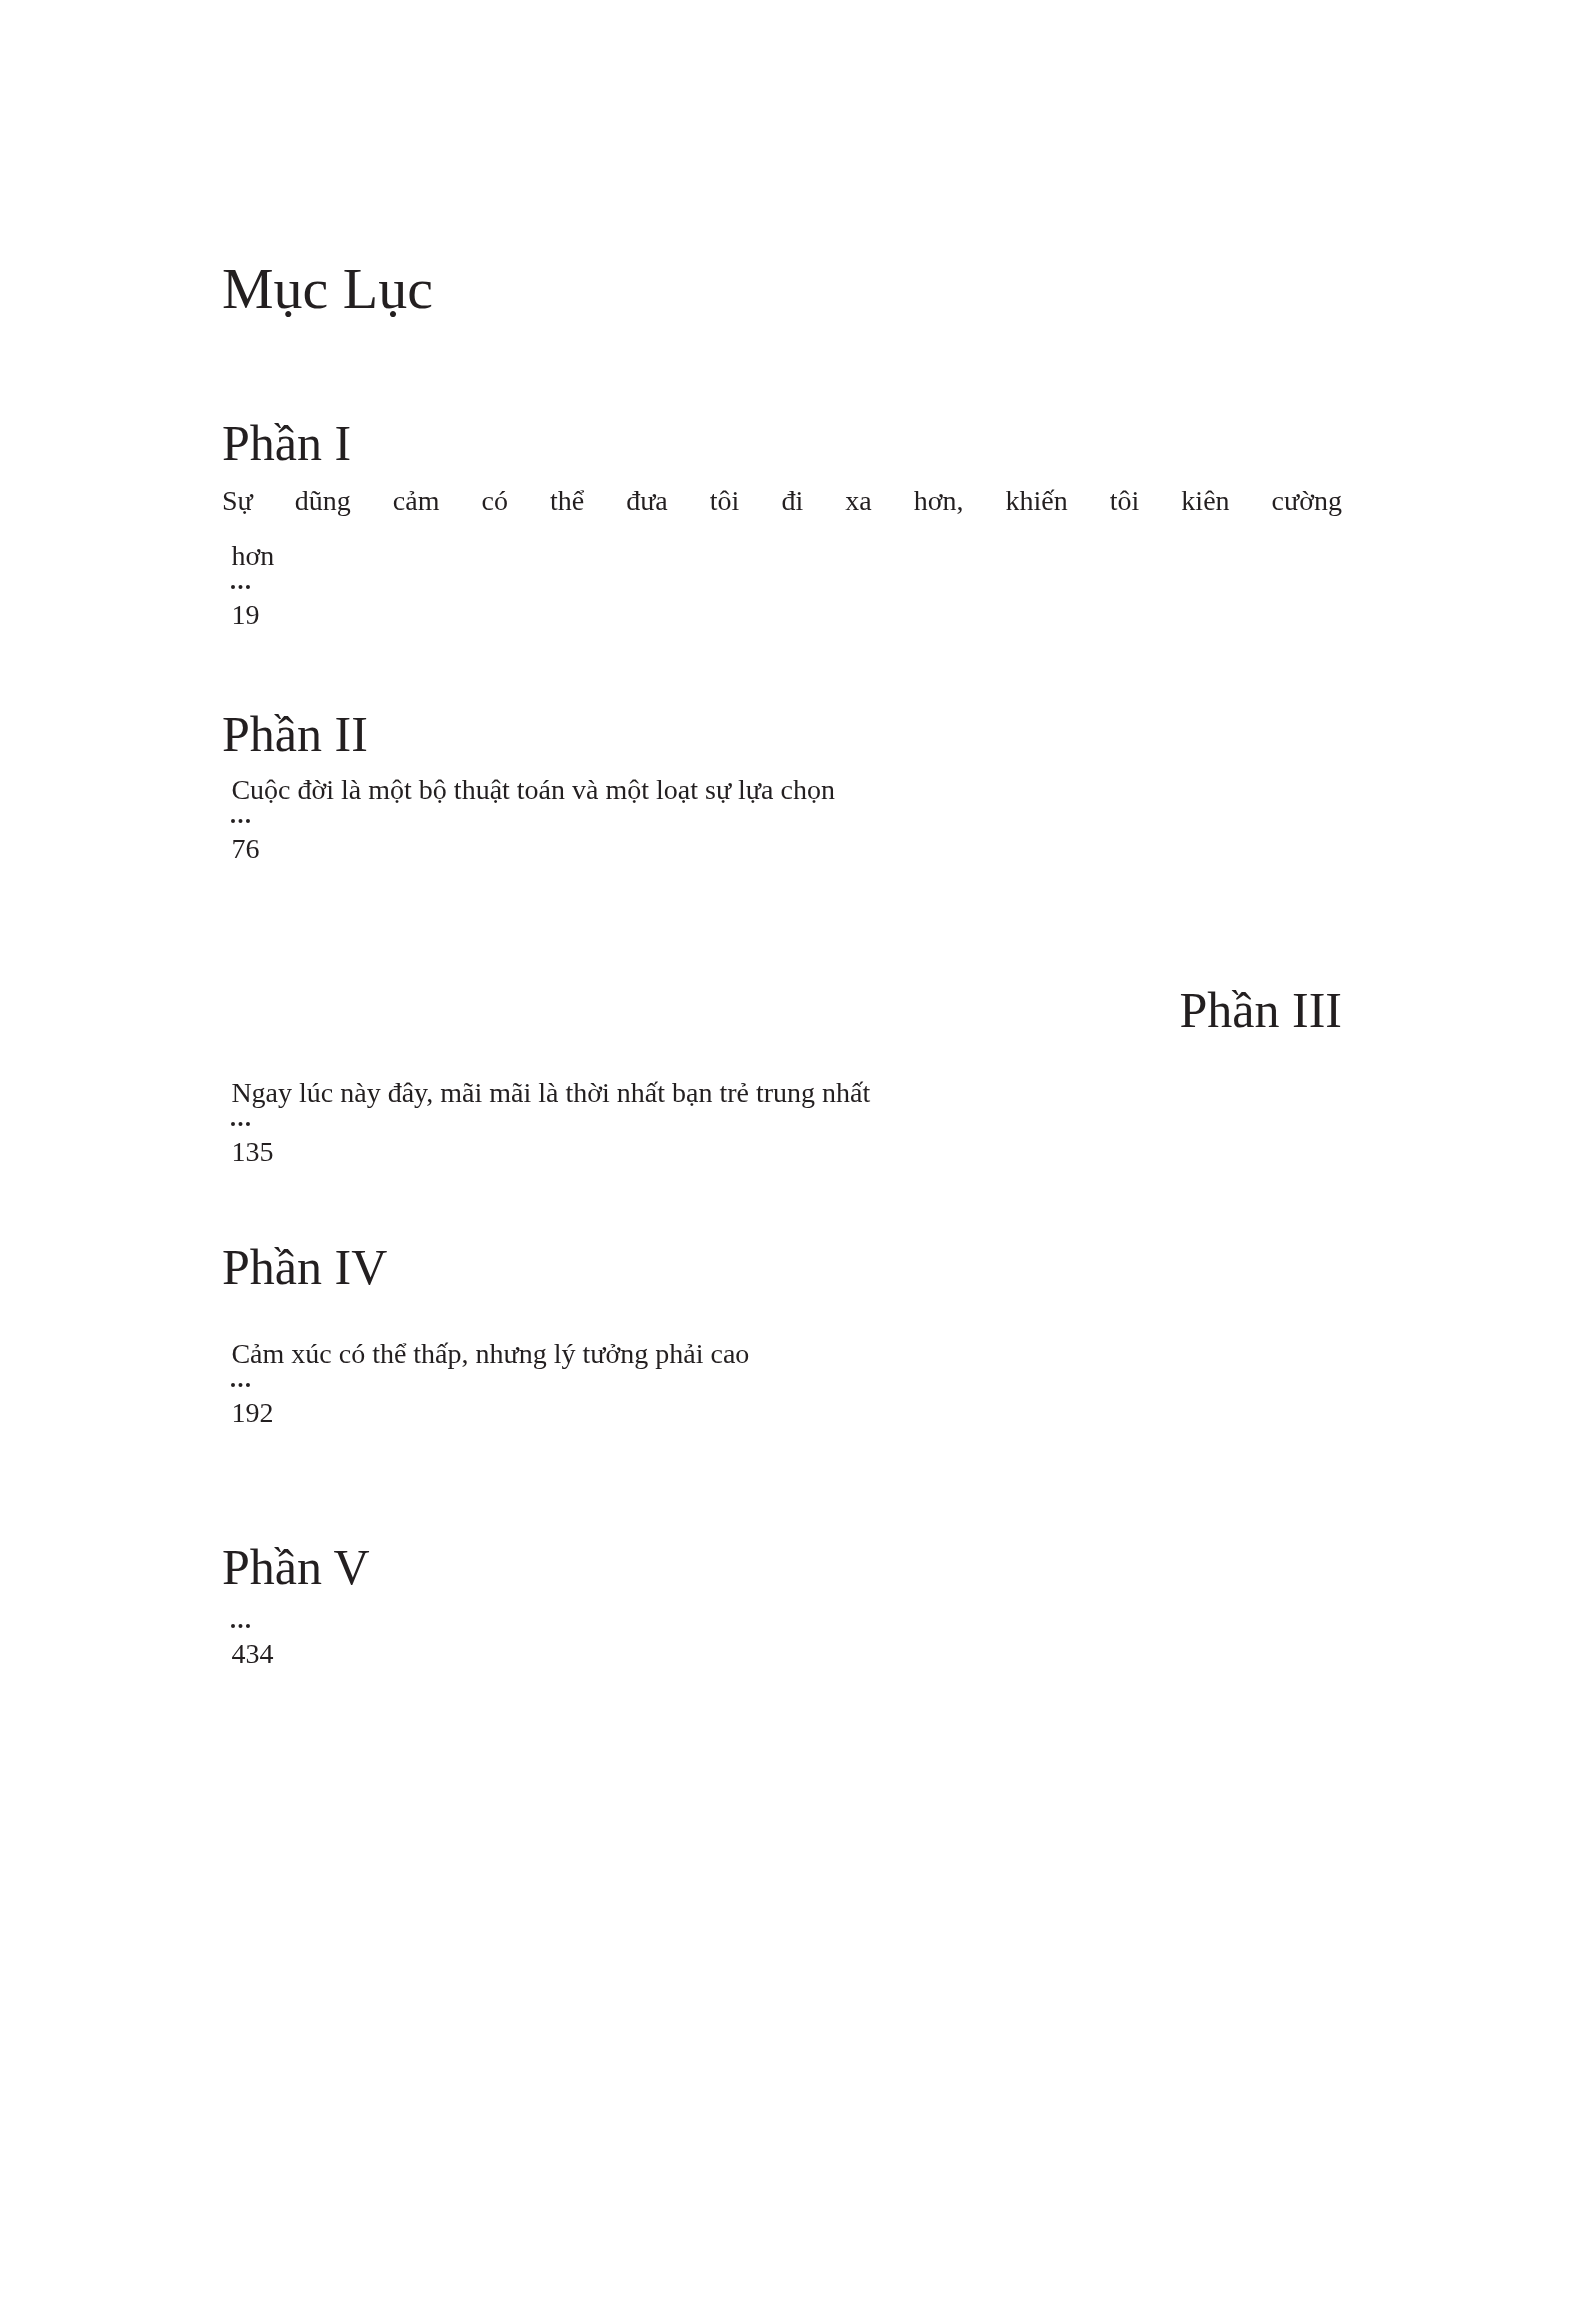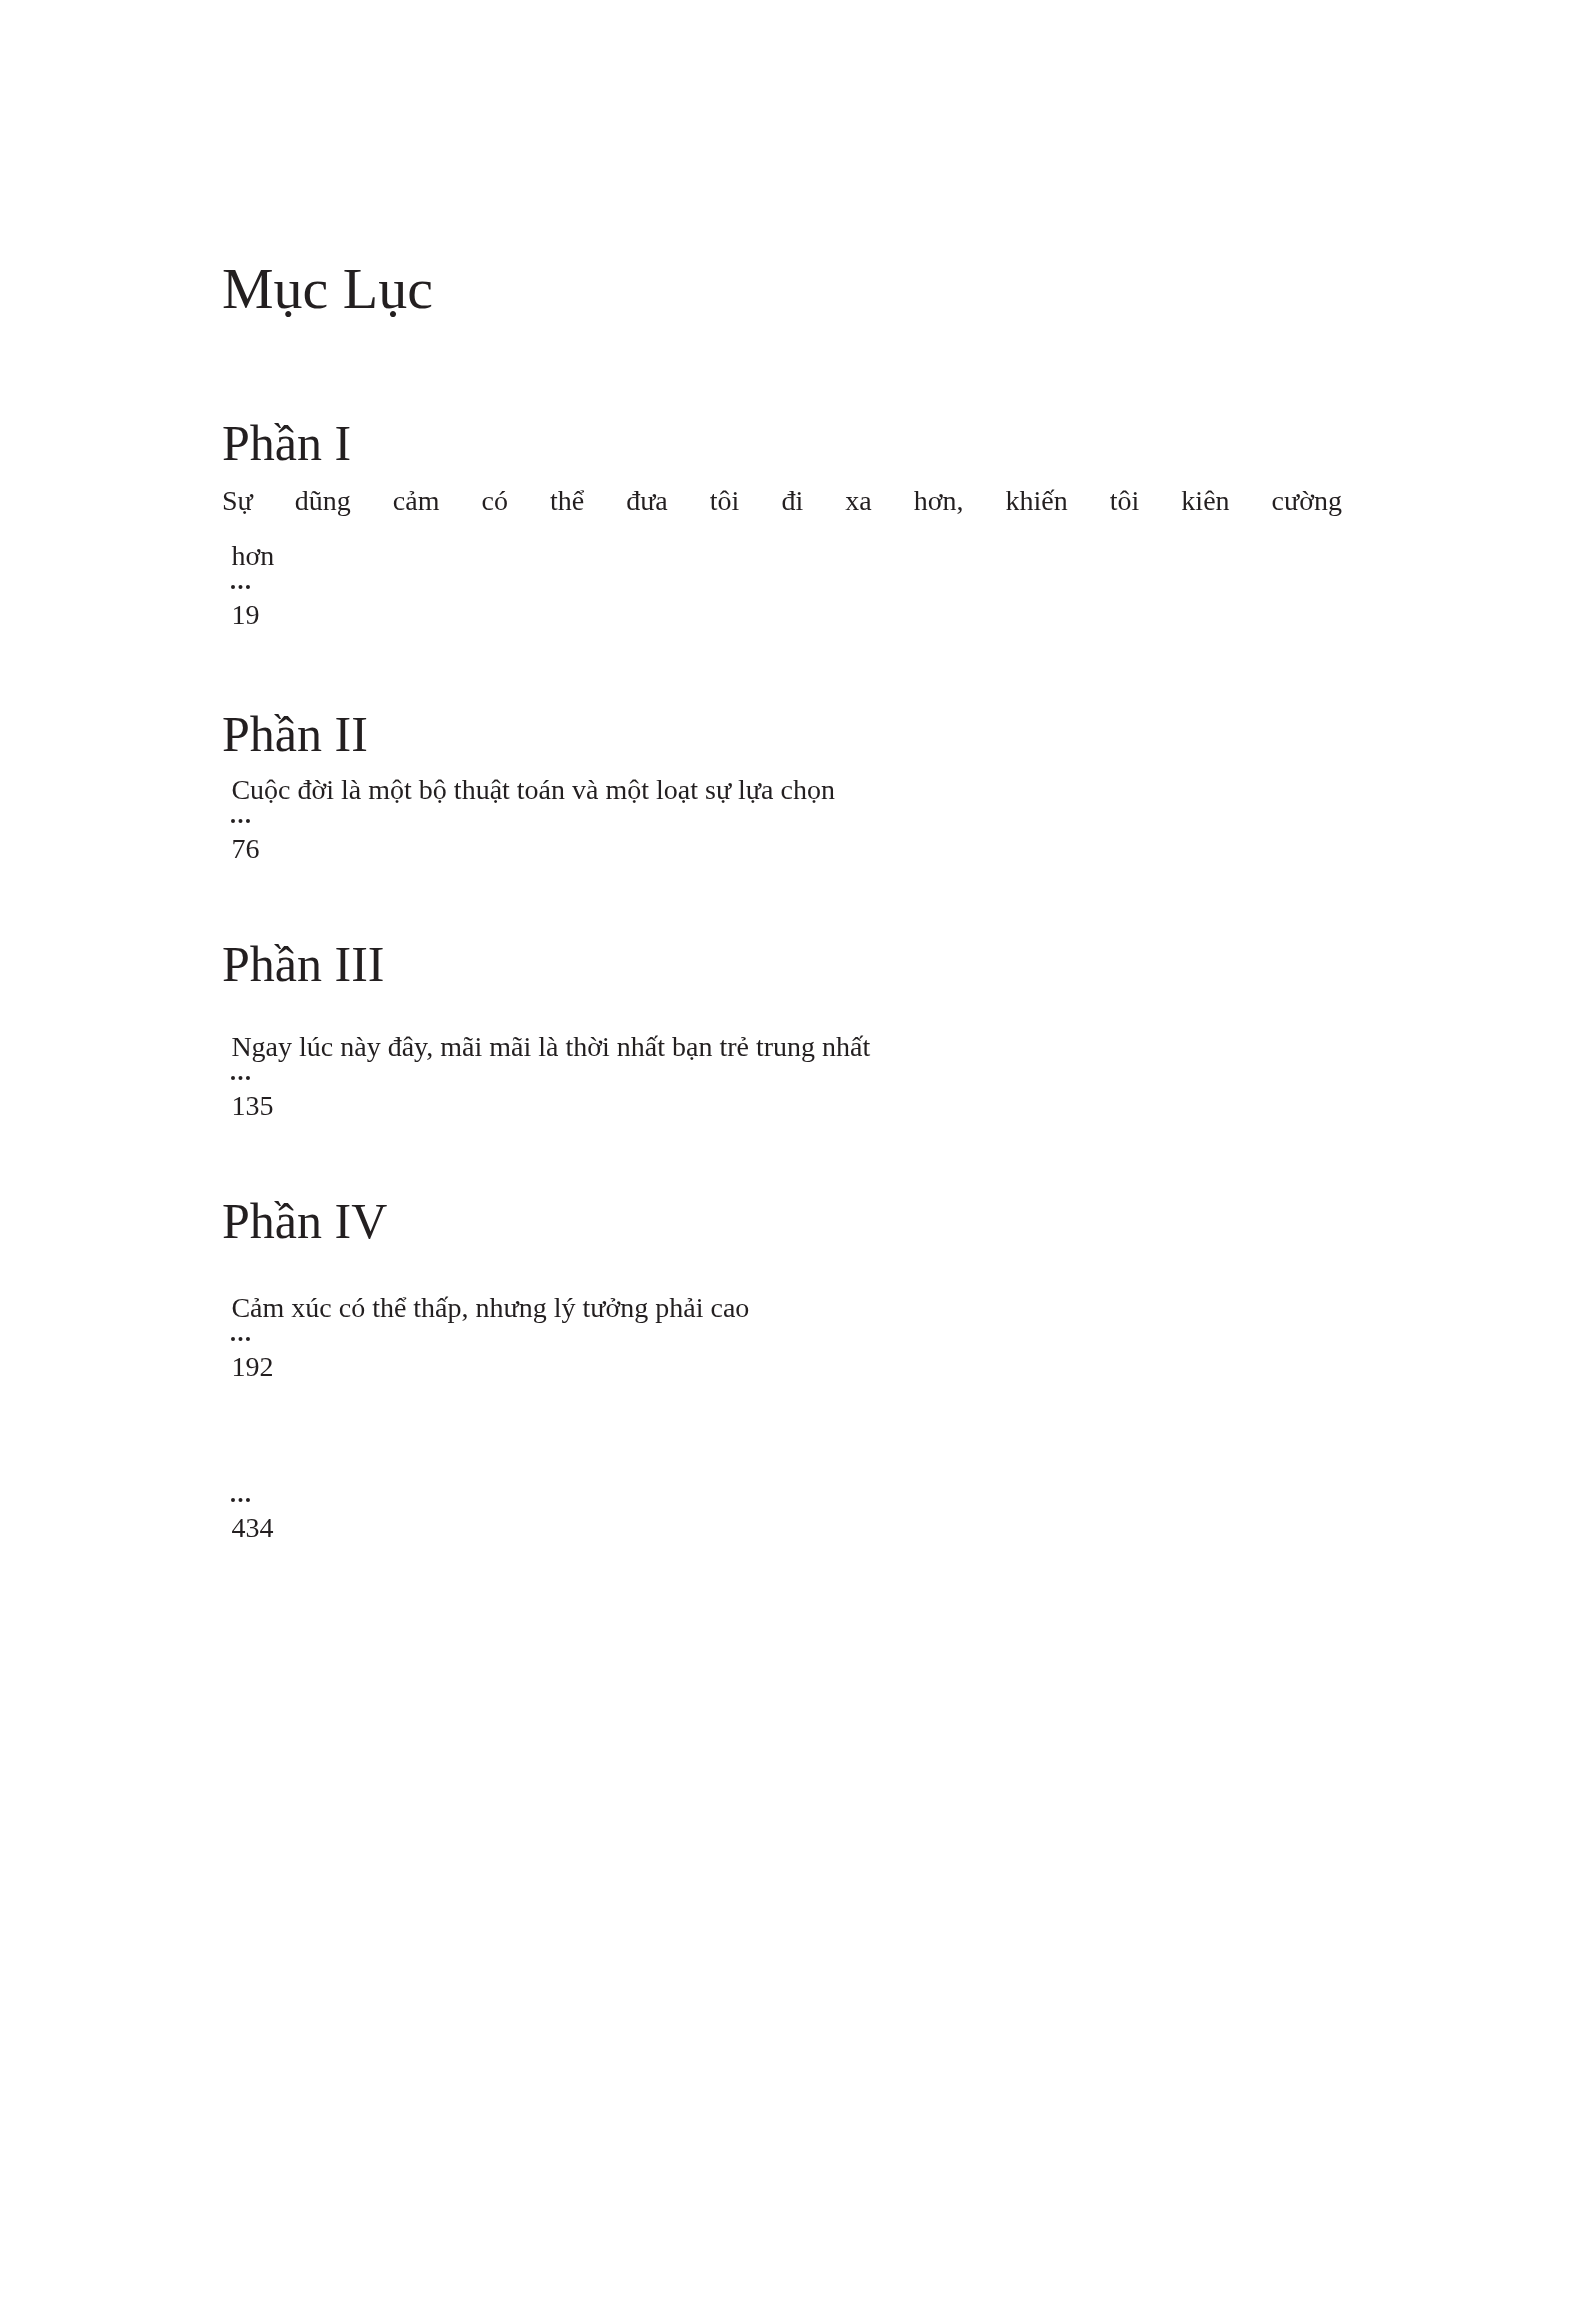--- a/index.html
+++ b/index.html
@@ -33,21 +33,21 @@
   .entry-body {
     font-size: 28px;
     line-height: 55px;
     font-family: Liberation Serif, serif;
   }
   
   section.toc-entry:nth-of-type(1) { margin-top: 100px; }
   section.toc-entry:nth-of-type(1) .entry-body { margin-top: 4.7px;  }
   section.toc-entry:nth-of-type(2) { margin-top: 67px;  }
   section.toc-entry:nth-of-type(2) .entry-body { margin-top: 3.7px;  }
-  section.toc-entry:nth-of-type(3) { margin-top: 63px; }
+  section.toc-entry:nth-of-type(3) { margin-top: 109px; text-align: right; }
   section.toc-entry:nth-of-type(3) .entry-body { margin-top: 30px; }
   section.toc-entry:nth-of-type(4) { margin-top: 63px;  }
   section.toc-entry:nth-of-type(4) .entry-body { margin-top: 34px; }
   section.toc-entry:nth-of-type(5) { margin-top: 102px; }
   section.toc-entry:nth-of-type(5) .entry-body { margin-top: 30px; }
 
   .line-full {
     text-align: justify;
     text-align-last: justify;
   }
@@ -124,20 +124,21 @@
 
       <div class="line-leader">
         <span class="txt">Cảm xúc có thể thấp, nhưng lý tưởng phải cao</span>
         <span class="leader"></span>
         <span class="pg">192</span>
       </div>
     </div>
   </section>
 
   <section class="toc-entry">
+    <h2 class="heading">Phần V</h2>
     <div class="entry-body">
 
       <div class="line-leader">
         <span class="leader"></span>
         <span class="pg">434</span>
       </div>
     </div>
   </section>
 
 </div>

